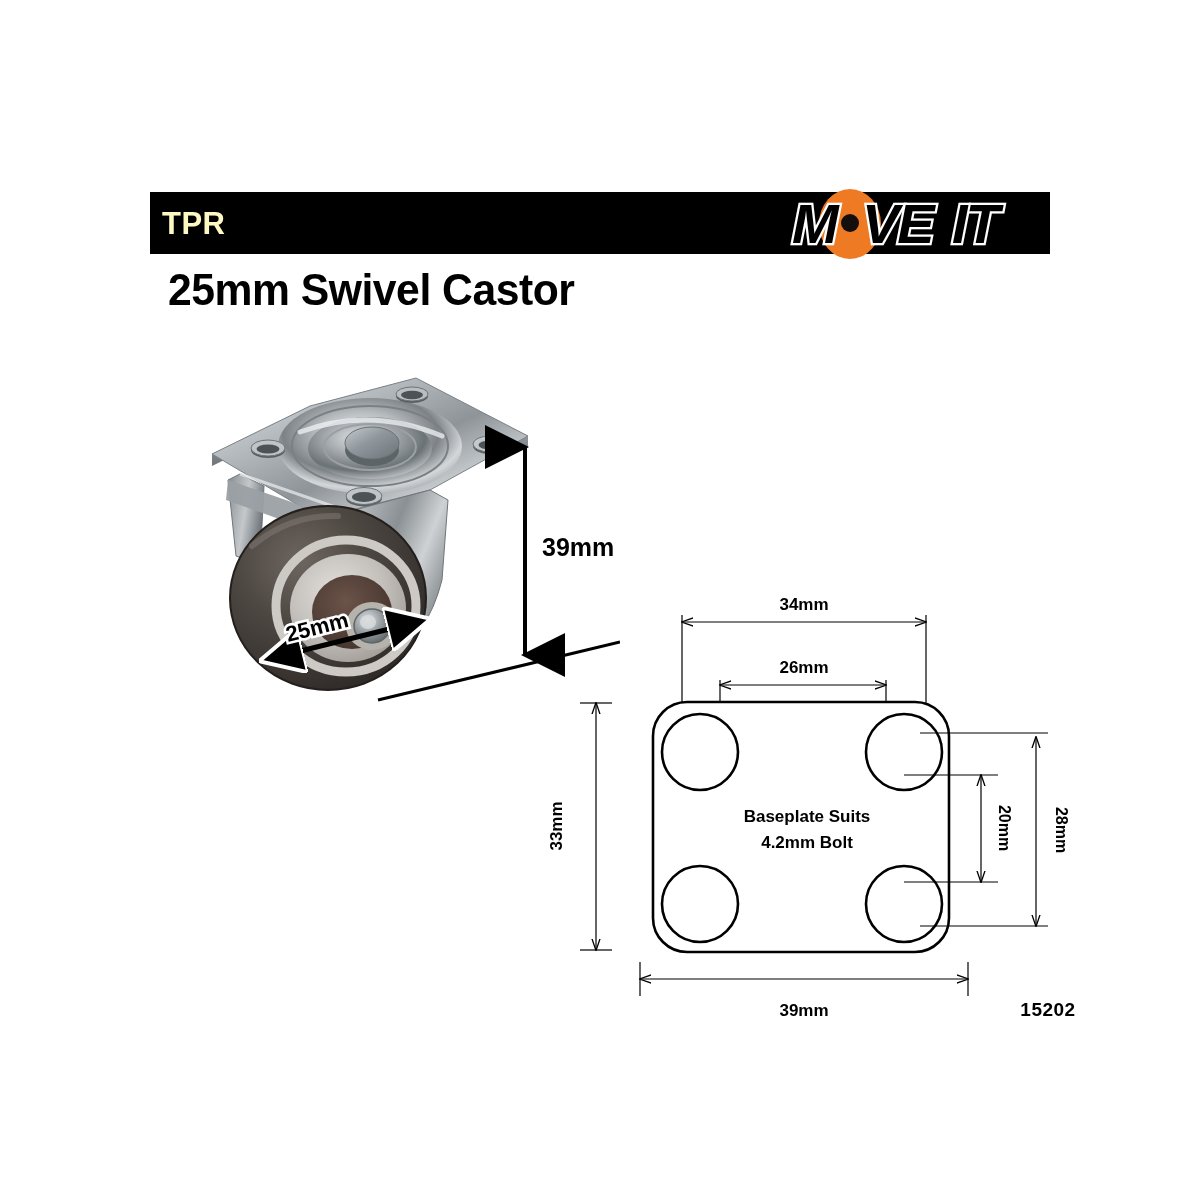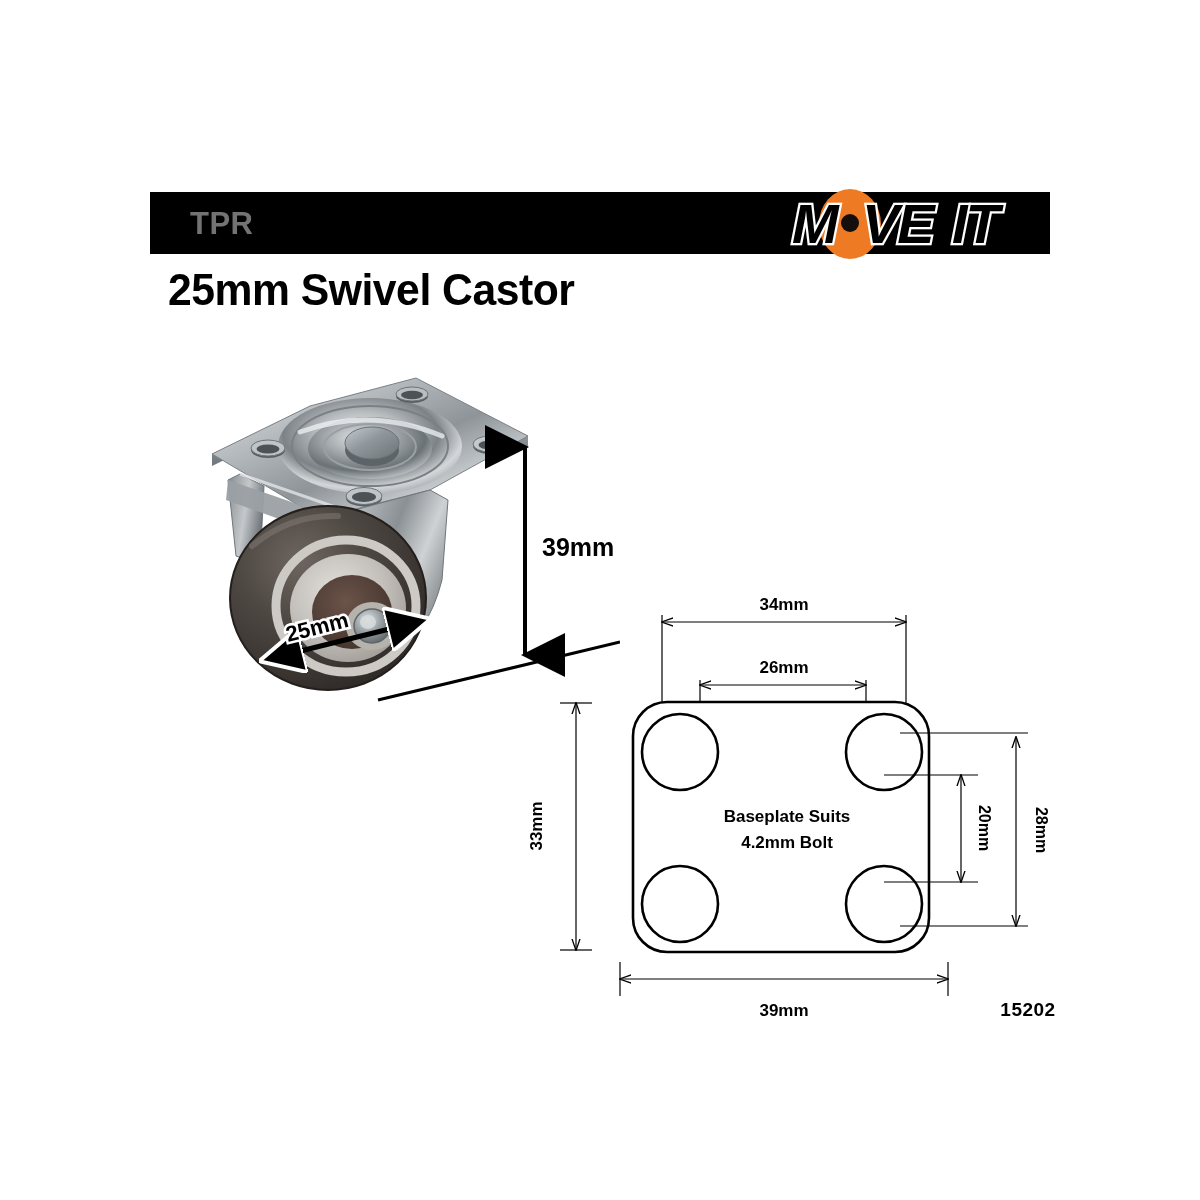--- a/index.html
+++ b/index.html
@@ -28,26 +28,26 @@
     position: absolute;
     left: 150px;
     top: 192px;
     width: 900px;
     height: 62px;
     background: #000000;
     display: flex;
     align-items: center;
   }
   .material-code {
-    color: #737373;
+    color: #fef9c3;
     font-family: "Liberation Sans", sans-serif;
     font-weight: bold;
     font-size: 31px;
     letter-spacing: 0.5px;
-    margin-left: 40px;
+    margin-left: 12px;
     line-height: 1;
   }
   .brand-logo {
     position: absolute;
     right: 4px;
     top: -4px;
     width: 270px;
     height: 72px;
   }
 
@@ -72,21 +72,21 @@
     left: 180px;
     top: 350px;
     width: 440px;
     height: 410px;
   }
   .photo-panel svg { display: block; }
 
   
   .diagram-panel {
     position: absolute;
-    left: 500px;
+    left: 520px;
     top: 560px;
     width: 580px;
     height: 470px;
   }
   .diagram-panel svg { display: block; }
 
   .dim-text {
     font-family: "Liberation Sans", sans-serif;
     font-weight: bold;
     font-size: 17px;

